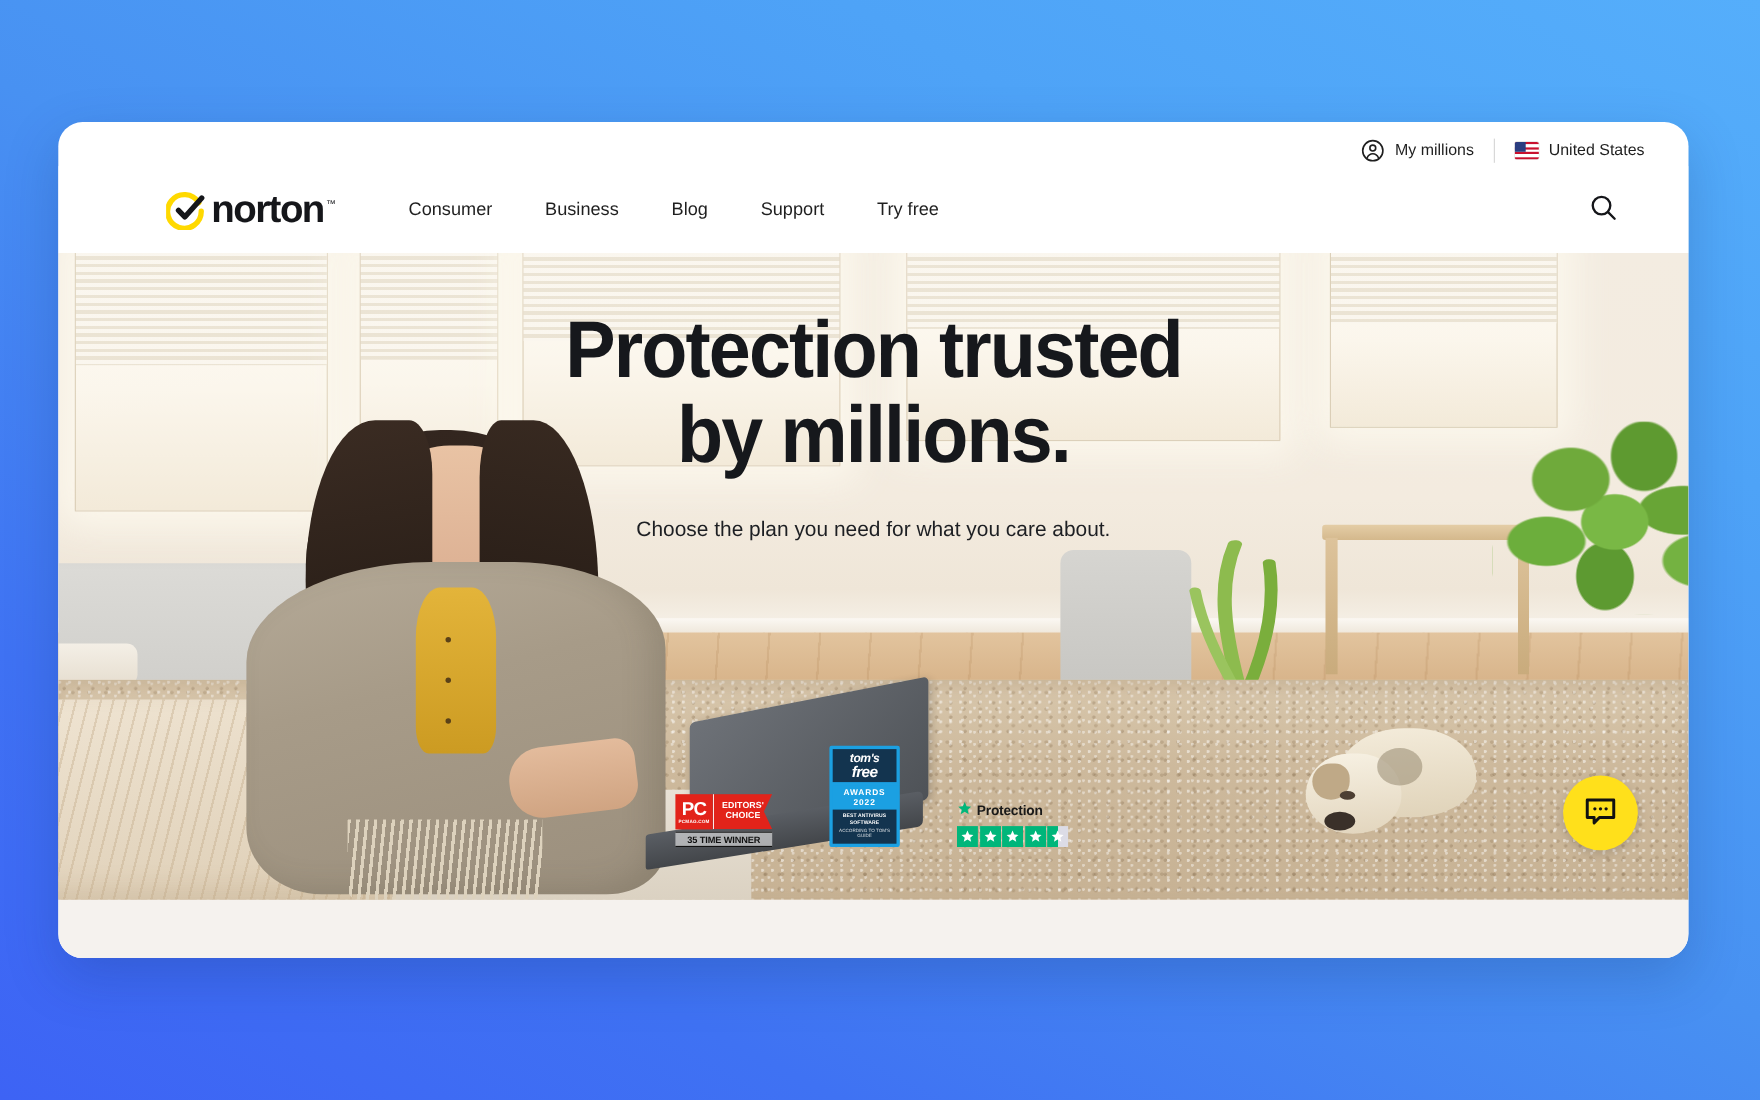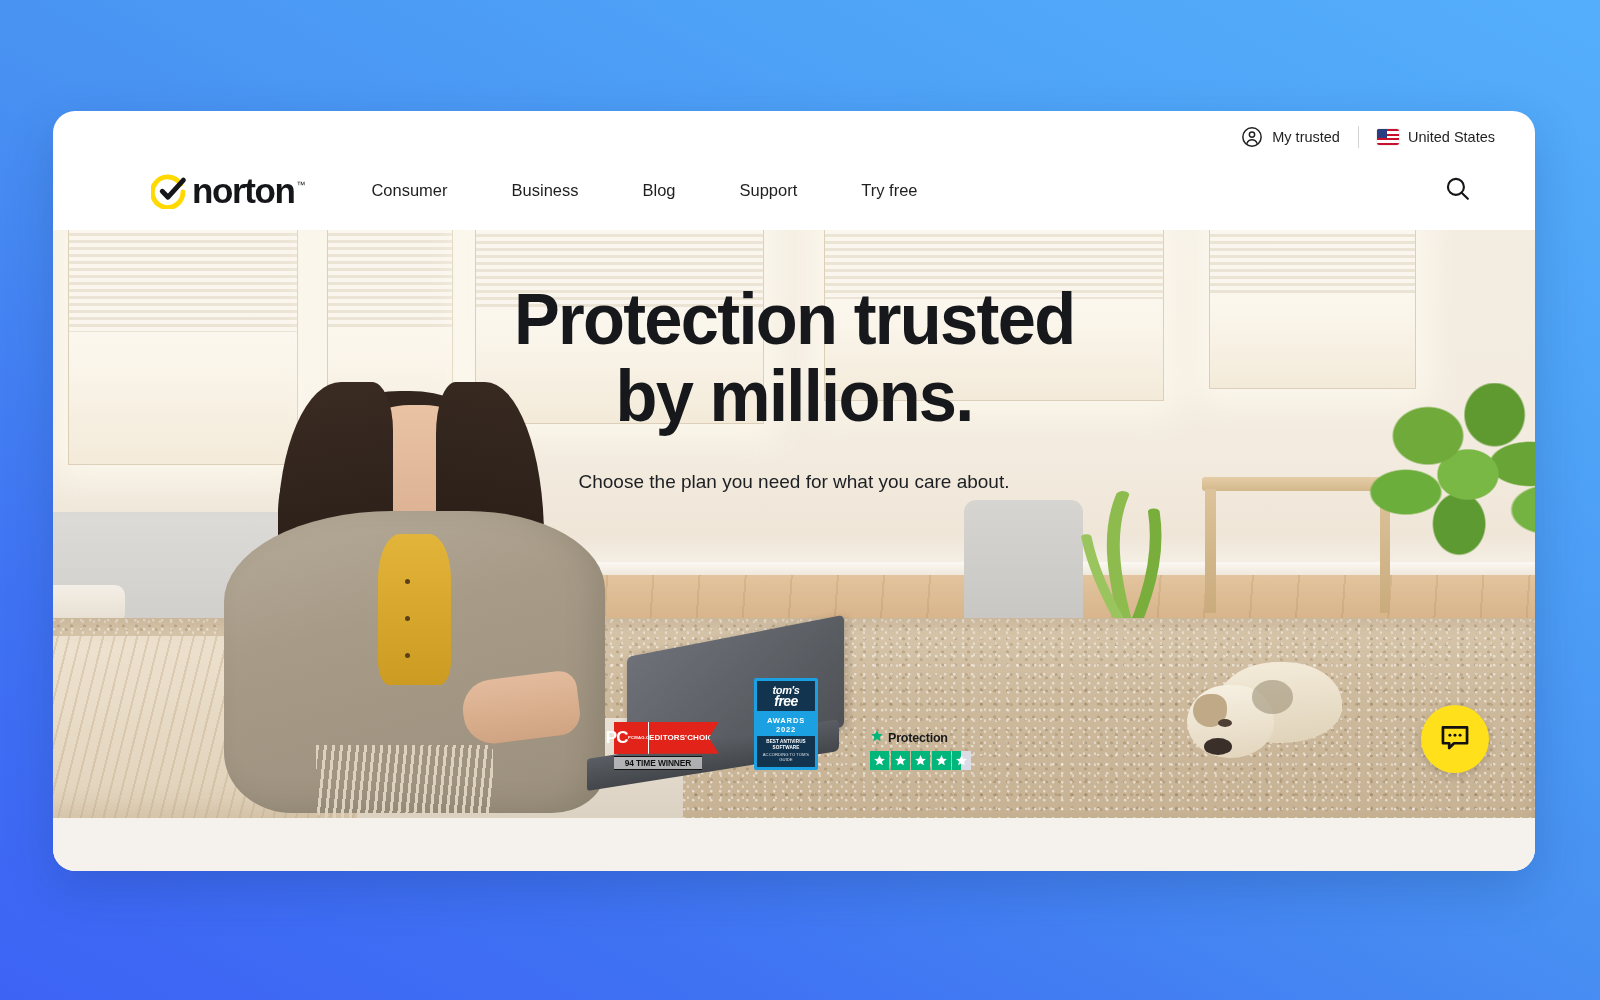--- a/index.html
+++ b/index.html
@@ -102,21 +102,21 @@
     font-family: "Liberation Sans", sans-serif;
   }
   .logo-tm {
     font-size: 9px;
     color: #15161a;
     align-self: flex-start;
     margin-top: 7px;
     margin-left: -3px;
   }
 
-  .nav-links { display: flex; align-items: center; gap: 16px; }
+  .nav-links { display: flex; align-items: center; gap: 0; }
   .nav-link {
     font-size: 16.5px;
     color: #1f1f1f;
     padding: 8px 24px;
     cursor: pointer;
     white-space: nowrap;
   }
 
   .nav-spacer { flex: 1; }
   .search-btn {
@@ -420,28 +420,28 @@
     align-items: flex-end;
     gap: 52px;
     z-index: 7;
   }
 
   
   .pcmag { width: 88px; }
   .pcmag-top { display: flex; height: 32px; }
   .pcmag-left {
     width: 34px; background: #e2231a; color: #fff;
-    display: flex; align-items: center; justify-content: center;
+    display: flex; flex-direction: column; align-items: center; justify-content: center;
     line-height: 1;
   }
   .pcmag-pc { font-size: 17px; font-weight: 700; letter-spacing: -0.6px; }
   .pcmag-dotcom { font-size: 4.2px; font-weight: 700; letter-spacing: 0.2px; margin-top: 1px; }
   .pcmag-right {
     flex: 1; background: #e2231a; color: #fff;
-    display: flex; flex-direction: row; align-items: center; justify-content: center;
+    display: flex; flex-direction: column; align-items: center; justify-content: center;
     border-left: 1.5px solid #fff;
     clip-path: polygon(0 0, 100% 0, 86% 50%, 100% 100%, 0 100%);
     line-height: 1.05;
   }
   .pcmag-ed { font-size: 8px; font-weight: 700; letter-spacing: 0.1px; }
   .pcmag-ch { font-size: 8px; font-weight: 700; letter-spacing: 0.1px; }
   .pcmag-bottom {
     border-top: 1.5px solid #111;
     border-bottom: 1.5px solid #111;
     margin-top: 2px;
@@ -523,21 +523,21 @@
 
     <div class="utility-bar">
       <div class="util-item">
         <span class="account-icon">
           <svg width="22" height="22" viewBox="0 0 24 24" fill="none" stroke="#1f1f1f" stroke-width="1.6">
             <circle cx="12" cy="12" r="10"></circle>
             <circle cx="12" cy="9.4" r="2.9"></circle>
             <path d="M6.4 19c1.1-2.6 3.1-4 5.6-4s4.5 1.4 5.6 4" stroke-linecap="round"></path>
           </svg>
         </span>
-        <span>My trusted</span>
+        <span>My millions</span>
       </div>
 
       <div class="util-divider"></div>
 
       <div class="util-item">
         <span class="flag-icon">
           <span class="stripe" style="top:0"></span>
           <span class="stripe" style="top:4.6px"></span>
           <span class="stripe" style="top:9.2px"></span>
           <span class="stripe" style="top:13.7px"></span>
@@ -675,21 +675,21 @@
           <div class="pcmag-top">
             <div class="pcmag-left">
               <div class="pcmag-pc">PC</div>
               <div class="pcmag-dotcom">PCMAG.COM</div>
             </div>
             <div class="pcmag-right">
               <div class="pcmag-ed">EDITORS'</div>
               <div class="pcmag-ch">CHOICE</div>
             </div>
           </div>
-          <div class="pcmag-bottom">94 TIME WINNER</div>
+          <div class="pcmag-bottom">35 TIME WINNER</div>
         </div>
 
         <div class="tomsguide">
           <div class="tg-inner">
             <div class="tg-word tg-toms">tom's</div>
             <div class="tg-word tg-guide">free</div>
           </div>
           <div class="tg-awards">AWARDS 2022</div>
           <div class="tg-fine">
             <div class="tg-f1">BEST ANTIVIRUS SOFTWARE</div>

